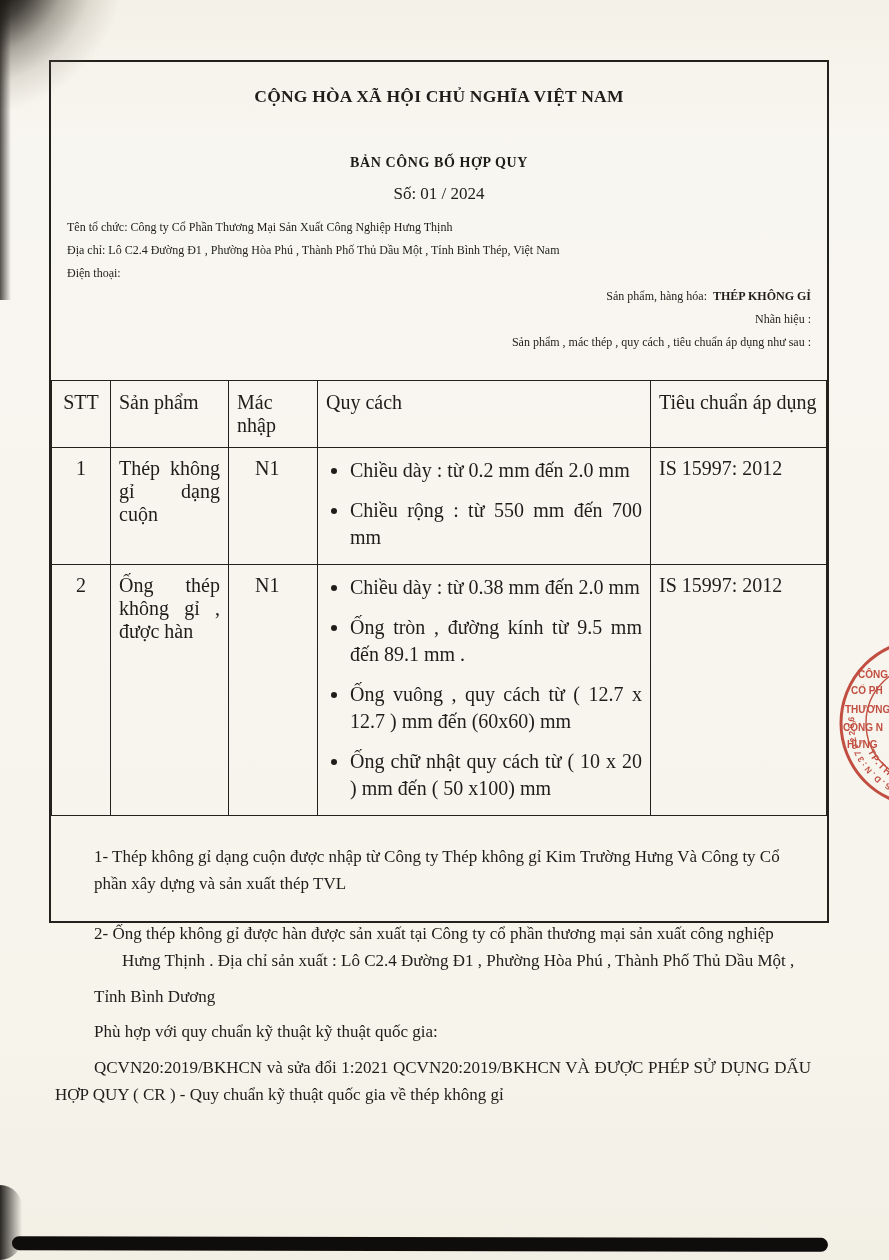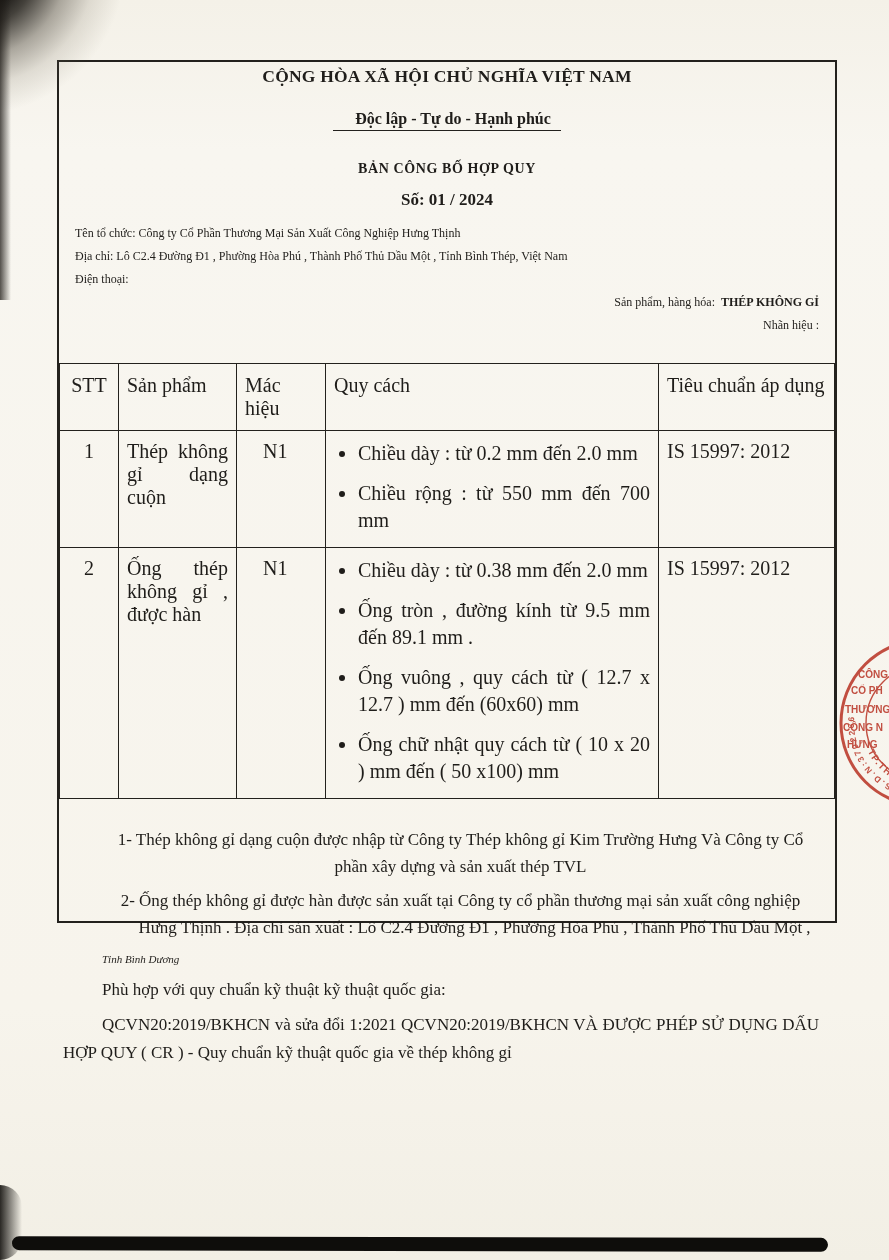--- a/index.html
+++ b/index.html
@@ -34,32 +34,32 @@
     border-radius:0 30px 30px 0;
     background: linear-gradient(to right, rgba(20,18,15,0.9), rgba(20,18,15,0));
   }
   .artifact-bottom-bar {
     position:absolute; left:12px; top:1237px; width:816px; height:14px; z-index:4;
     background:#0e0d0b; border-radius:8px;
     transform: rotate(0.12deg);
   }
   
   .frame {
-    position:absolute; left:57px; top:60px; width:780px; height:863px; z-index:2;
+    position:absolute; left:49px; top:60px; width:780px; height:863px; z-index:2;
     border:2px solid #23211d;
-    padding:4px 16px 0 16px;
+    padding:24px 16px 0 16px;
   }
   .doc-header { text-align:center; }
   .national-title { font-weight:bold; font-size:17.5px; letter-spacing:0.2px; }
   .motto {
     display:inline-block; font-weight:bold; font-size:16px; margin-top:5px;
     padding:0 10px 2px 22px; border-bottom:1.6px solid #23211d;
   }
   .doc-title { text-align:center; font-weight:bold; font-size:14px; letter-spacing:0.6px; margin-top:30px; }
-  .doc-number { text-align:center; font-size:17px; margin-top:13px;font-weight:bold; }
+  .doc-number { text-align:center; font-size:17px; margin-top:13px; }
 
   .info { margin-top:14px; font-size:12px; line-height:1.58; }
   .info p { margin-top:4px; }
   .info .indented { margin-left:12px;text-align:right; }
   .product-name { font-weight:bold; margin-left:6px; }
 
   table.product-table {
     border-collapse:collapse; table-layout:fixed;
     width:calc(100% + 32px); margin:28px -16px 0 -16px;
     font-size:20px;
@@ -72,23 +72,23 @@
   .col-stt { width:59px; } .col-sp { width:118px; } .col-mt { width:89px; }
   .col-qc { width:333px; } .col-tc { width:auto; }
   th.c-stt, td.c-stt { text-align:center; }
   td.c-mac { padding-left:26px; }
   td.c-sp { text-align:justify; }
   ul.spec-list { margin:0 0 0 24px; padding:0; }
   ul.spec-list li { margin-bottom:13px; text-align:justify; line-height:1.35; }
   ul.spec-list li:last-child { margin-bottom:4px; }
 
   .notes { margin-top:28px; font-size:17px; line-height:1.58; }
-  .note { margin:8px 0 0 27px;text-align:center; }
+  .note { margin:24px 0 0 27px; }
   .note.hanging { padding-left:28px; text-indent:-28px; }
-  .province { margin:9px 0 0 27px; font-size:11px;font-style:italic; }
+  .province { margin:9px 0 0 27px; font-size:17px; }
   .conformity-intro { margin:8px 0 0 27px; font-size:17px; }
   .regulation {
     margin:8px 0 0 -12px; font-size:17px; line-height:1.62;
     text-align:justify; text-indent:39px;
   }
 
   
   .stamp {
     position:absolute; left:838px; top:637px; width:172px; height:172px; z-index:5;
     opacity:0.88; mix-blend-mode:multiply;
@@ -101,47 +101,47 @@
 
   <div class="artifact-corner-tl"></div>
   <div class="artifact-edge-left"></div>
   <div class="artifact-corner-bl"></div>
   <div class="artifact-bottom-bar"></div>
 
   <div class="frame">
 
     <div class="doc-header">
       <div class="national-title">CỘNG HÒA XÃ HỘI CHỦ NGHĨA VIỆT NAM</div><br>
-      <span class="motto">Độc lập - Tự do - Hạnh phúc</span>
     </div>
 
     <div class="doc-title">BẢN CÔNG BỐ HỢP QUY</div>
     <div class="doc-number">Số: 01 / 2024</div>
 
     <div class="info">
       <p>Tên tổ chức: Công ty Cổ Phần Thương Mại Sản Xuất Công Nghiệp Hưng Thịnh</p>
       <p>Địa chỉ: Lô C2.4 Đường Đ1 , Phường Hòa Phú , Thành Phố Thủ Dầu Một , Tỉnh Bình Thép, Việt Nam</p>
       <p>Điện thoại:</p>
       <p class="indented"><span>Sản phẩm, hàng hóa:</span><span class="product-name">THÉP KHÔNG GỈ</span></p>
       <p class="indented">Nhãn hiệu :</p>
+      <p class="indented">Sản phẩm , mác thép , quy cách , tiêu chuẩn áp dụng như sau :</p>
     </div>
 
     <table class="product-table">
       <colgroup>
         <col class="col-stt">
           <col class="col-sp">
           <col class="col-mt">
           <col class="col-qc">
           <col class="col-tc">
       </colgroup>
       <thead>
         <tr>
           <th class="c-stt">STT</th>
           <th>Sản phẩm</th>
-          <th>Mác hiệu</th>
+          <th>Mác nhập</th>
           <th>Quy cách</th>
           <th>Tiêu chuẩn áp dụng</th>
         </tr>
       </thead>
       <tbody>
         <tr>
           <td class="c-stt">1</td>
           <td class="c-sp">Thép không gỉ dạng cuộn</td>
           <td class="c-mac">N1</td>
           <td>

